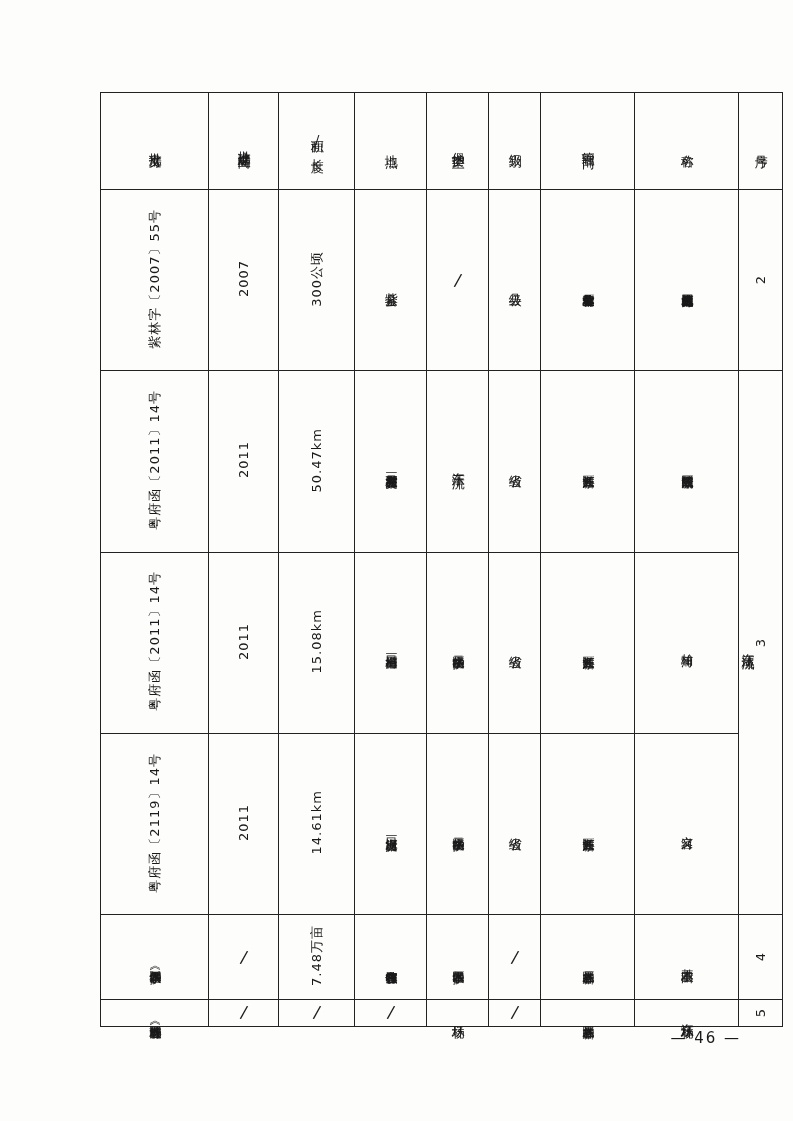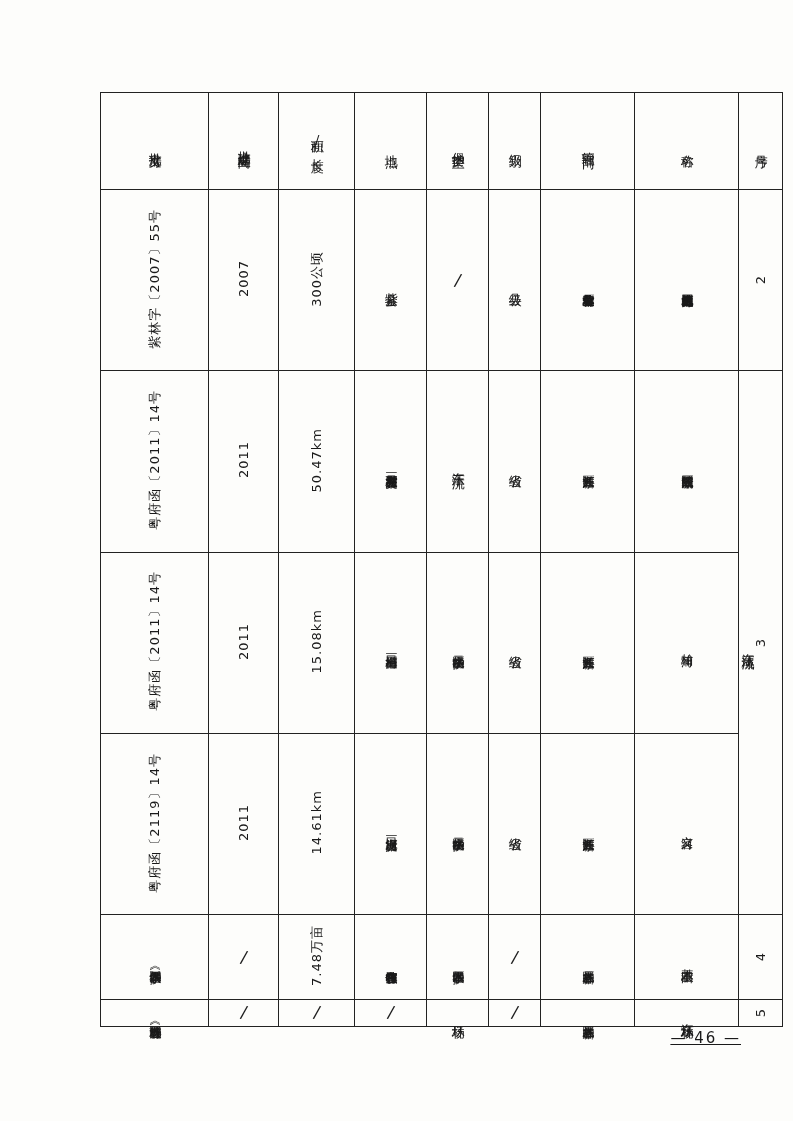--- a/index.html
+++ b/index.html
@@ -102,21 +102,20 @@
     line-height: 1.2;
   }
 
   .page-number {
     position: absolute;
     right: 52px;
     bottom: 74px;
     font-size: 15px;
     letter-spacing: 2px;
     color: #1a1a1a;
-    text-decoration: underline;
   }
 </style>
 </head>
 <body>
 
 <div class="page">
 
   <div class="table-wrap">
     <table class="doc">
       <colgroup>

